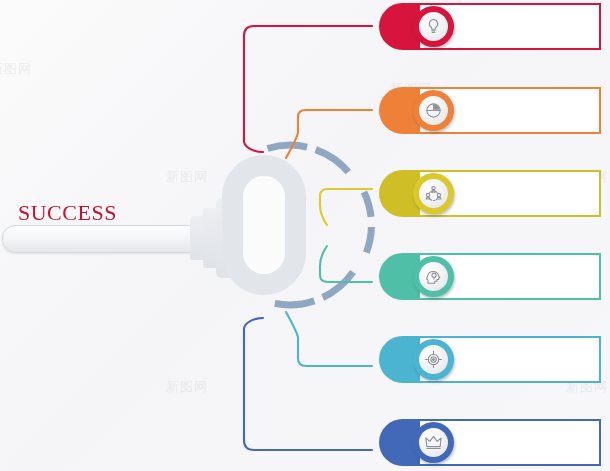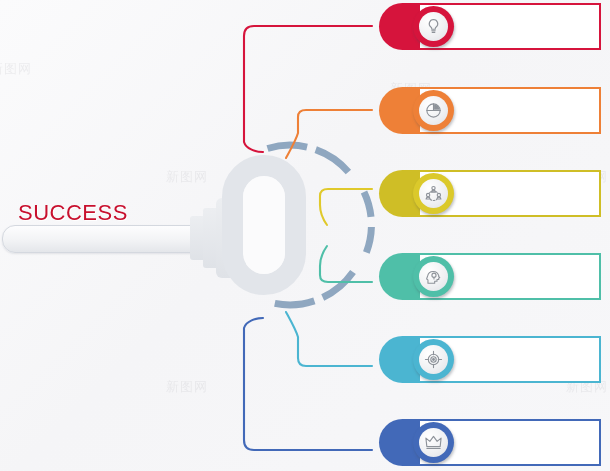--- a/index.html
+++ b/index.html
@@ -15,21 +15,21 @@
   
   .wm{position:absolute;color:rgba(120,120,130,.10);font-size:13px;
       letter-spacing:1px;pointer-events:none;user-select:none;
       transform:rotate(0deg);white-space:nowrap;font-family:"DejaVu Sans",sans-serif;}
 
   
   #success-label{
     position:absolute;left:18px;top:200px;
     font-size:22px;letter-spacing:.5px;color:#c8102e;
     text-shadow:1px 1px 0 rgba(255,255,255,.9);
-    font-family:Liberation Sans, sans-serif;
+    font-family:Liberation Serif, serif;
   }
 
   
   #key-shaft{
     position:absolute;left:2px;top:225px;width:215px;height:26px;
     background:linear-gradient(180deg,#fdfdfe 0%,#f2f3f5 55%,#e4e6ea 100%);
     border:1px solid #d4d8df;border-radius:13px;
     box-shadow:0 1px 2px rgba(120,130,145,.18);
   }
   .tooth{position:absolute;background:linear-gradient(180deg,#eceef1,#dfe2e7);}

